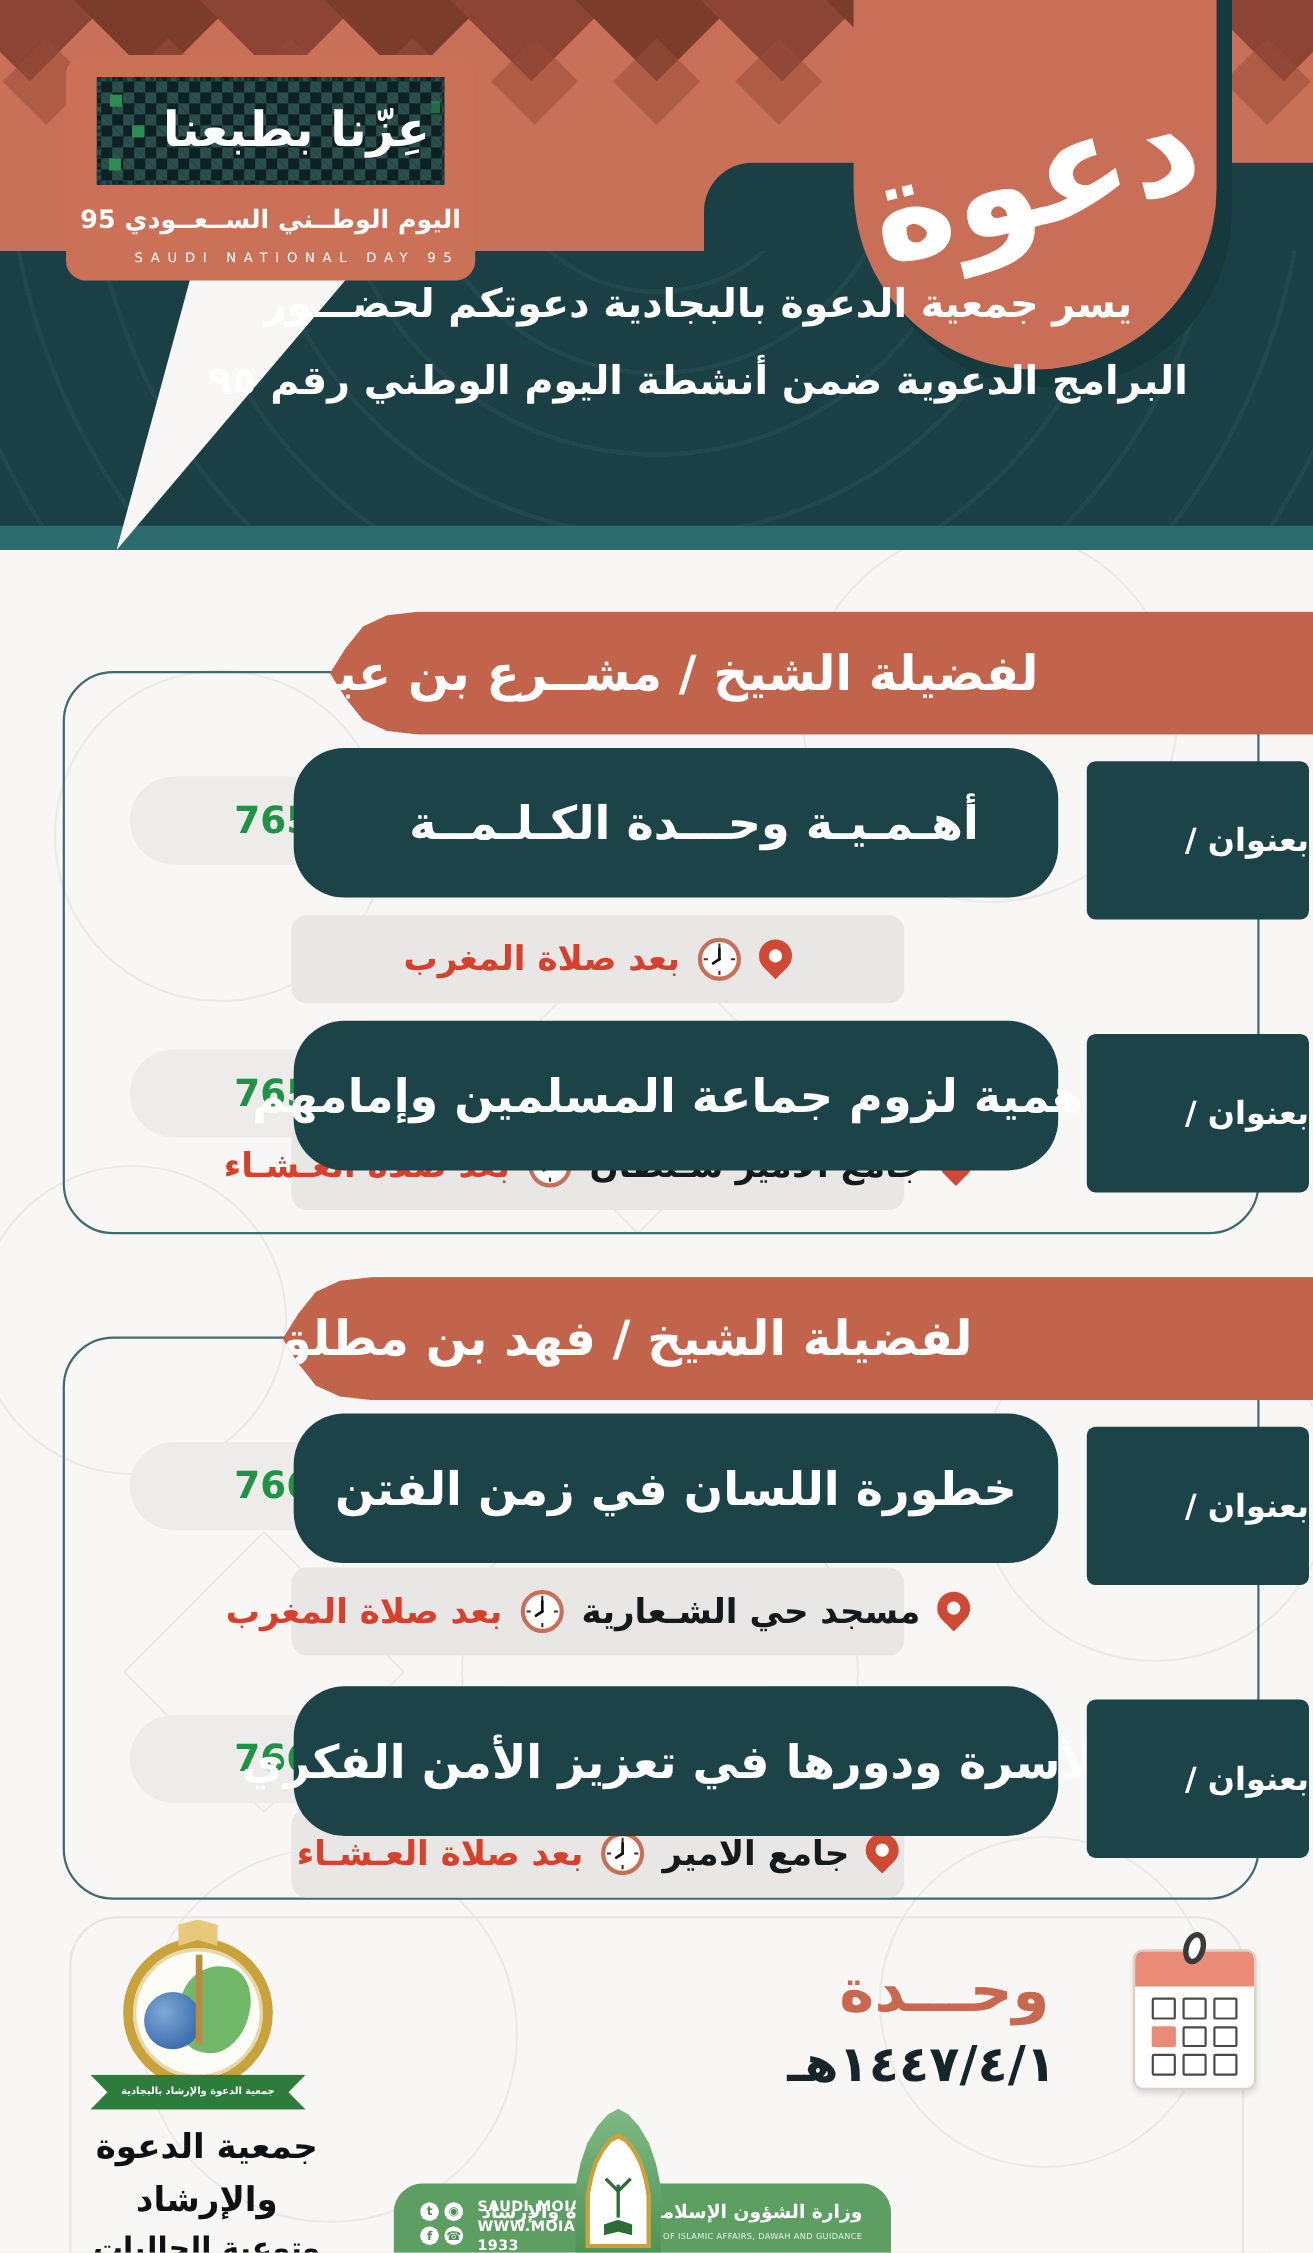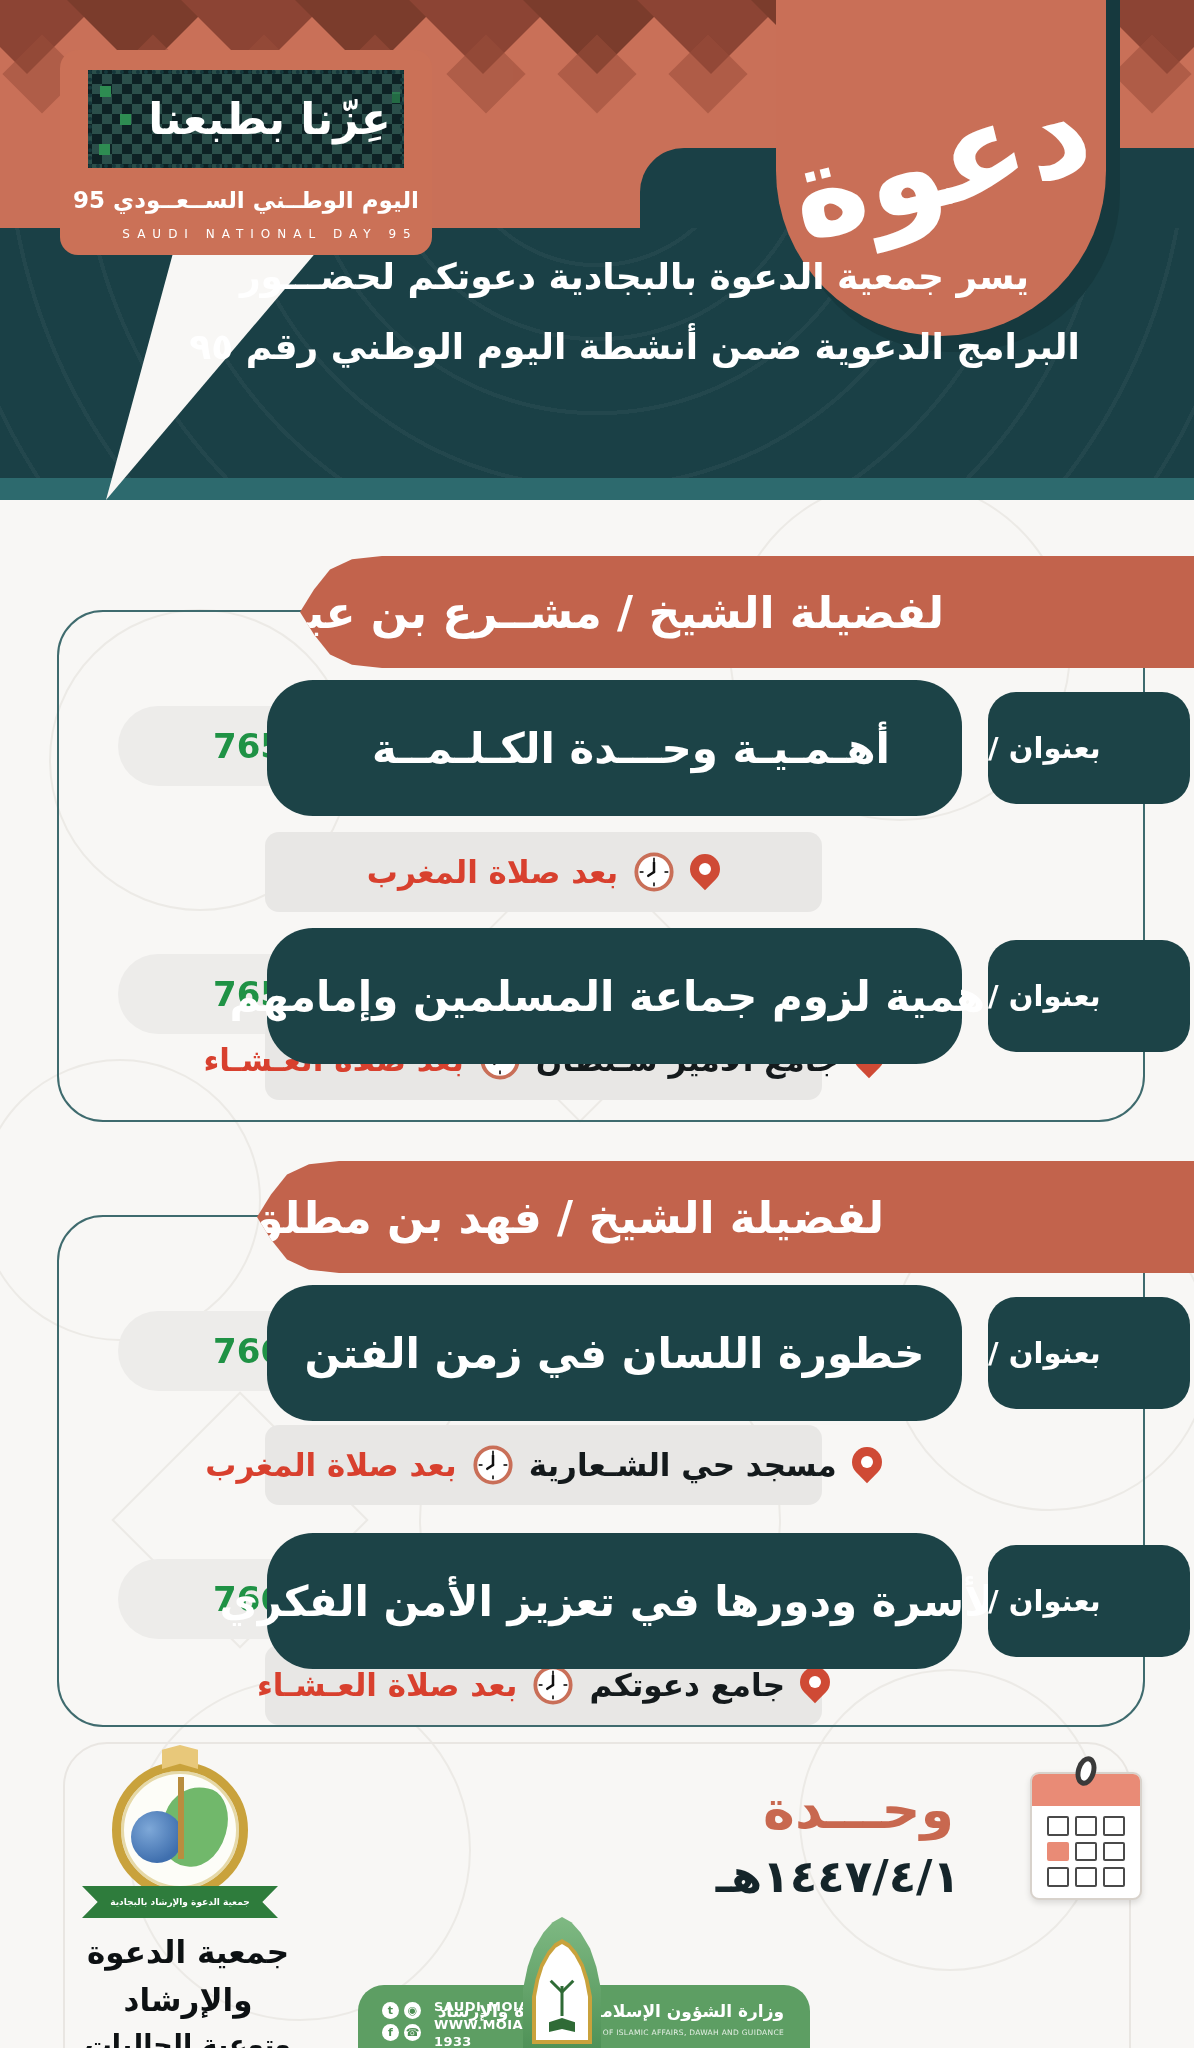--- a/index.html
+++ b/index.html
@@ -63,22 +63,22 @@
   .s2{left:257px;top:1161px;width:937px;height:112px;}
   .s2 .txt{padding:0 310px 0 70px;}
 
   .code-pill{width:430px;height:80px;background:#edecea;border-radius:44px;display:flex;direction:rtl;
      align-items:center;justify-content:flex-end;gap:16px;padding-left:95px;z-index:1;}
   .code-pill .num{font-weight:bold;font-size:34px;color:#1f9245;direction:ltr;}
   .code-pill .lbl{font-weight:bold;font-size:25px;color:#1b2b2e;}
   .title-pill{width:695px;height:136px;background:#1c4347;border-radius:46px;display:flex;align-items:center;
      justify-content:center;z-index:2;}
   .title-pill span{color:#fff;font-weight:bold;font-size:42px;direction:rtl;white-space:nowrap;}
-  .tab-pill{width:202px;height:112px;background:#1c4347;border-radius:28px;display:flex;align-items:center;
-     justify-content:flex-start;z-index:2;}
+  .tab-pill{width:202px;height:144px;background:#1c4347;border-radius:8px;display:flex;align-items:center;
+     justify-content:flex-end;z-index:2;}
   .tab-pill span{color:#fff;font-weight:bold;font-size:29px;direction:rtl;}
   .loc-row{width:557px;height:80px;background:#e8e7e5;border-radius:14px;display:flex;direction:rtl;
      align-items:center;justify-content:center;gap:15px;z-index:1;}
   .loc-row .mosque{font-weight:bold;font-size:31px;color:#141a1c;white-space:nowrap;}
   .loc-row .time{font-weight:bold;font-size:31px;color:#d8402e;white-space:nowrap;}
   .pin{width:30px;height:30px;background:#cf4a35;border-radius:50% 50% 50% 0;transform:rotate(-45deg);
      flex:none;position:relative;top:-3px;}
   .pin::after{content:"";position:absolute;left:9px;top:9px;width:12px;height:12px;border-radius:50%;background:#fff;}
   .clock{width:42px;height:42px;flex:none;}
 
@@ -319,21 +319,21 @@
     <span class="num">766100</span>
   </div>
   <div class="abs title-pill titleD">
     <span>الأسرة ودورها في تعزيز الأمن الفكري</span>
   </div>
   <div class="abs tab-pill tabD">
     <span>بعنوان /</span>
   </div>
   <div class="abs loc-row locD">
     <span class="pin"></span>
-    <span class="mosque">جامع دعوتكم</span>
+    <span class="mosque">جامع الامير</span>
     <svg class="clock" viewBox="0 0 44 44">
         <circle cx="22" cy="22" r="18.5" fill="#fff" stroke="#c96f58" stroke-width="4"></circle>
         <g stroke="#333" stroke-width="2">
           <line x1="22" y1="7" x2="22" y2="11"></line>
           <line x1="22" y1="33" x2="22" y2="37"></line>
           <line x1="7" y1="22" x2="11" y2="22"></line>
           <line x1="33" y1="22" x2="37" y2="22"></line>
         </g>
         <g stroke="#111" stroke-width="2.6" stroke-linecap="round">
           <line x1="22" y1="22" x2="22" y2="12"></line>

